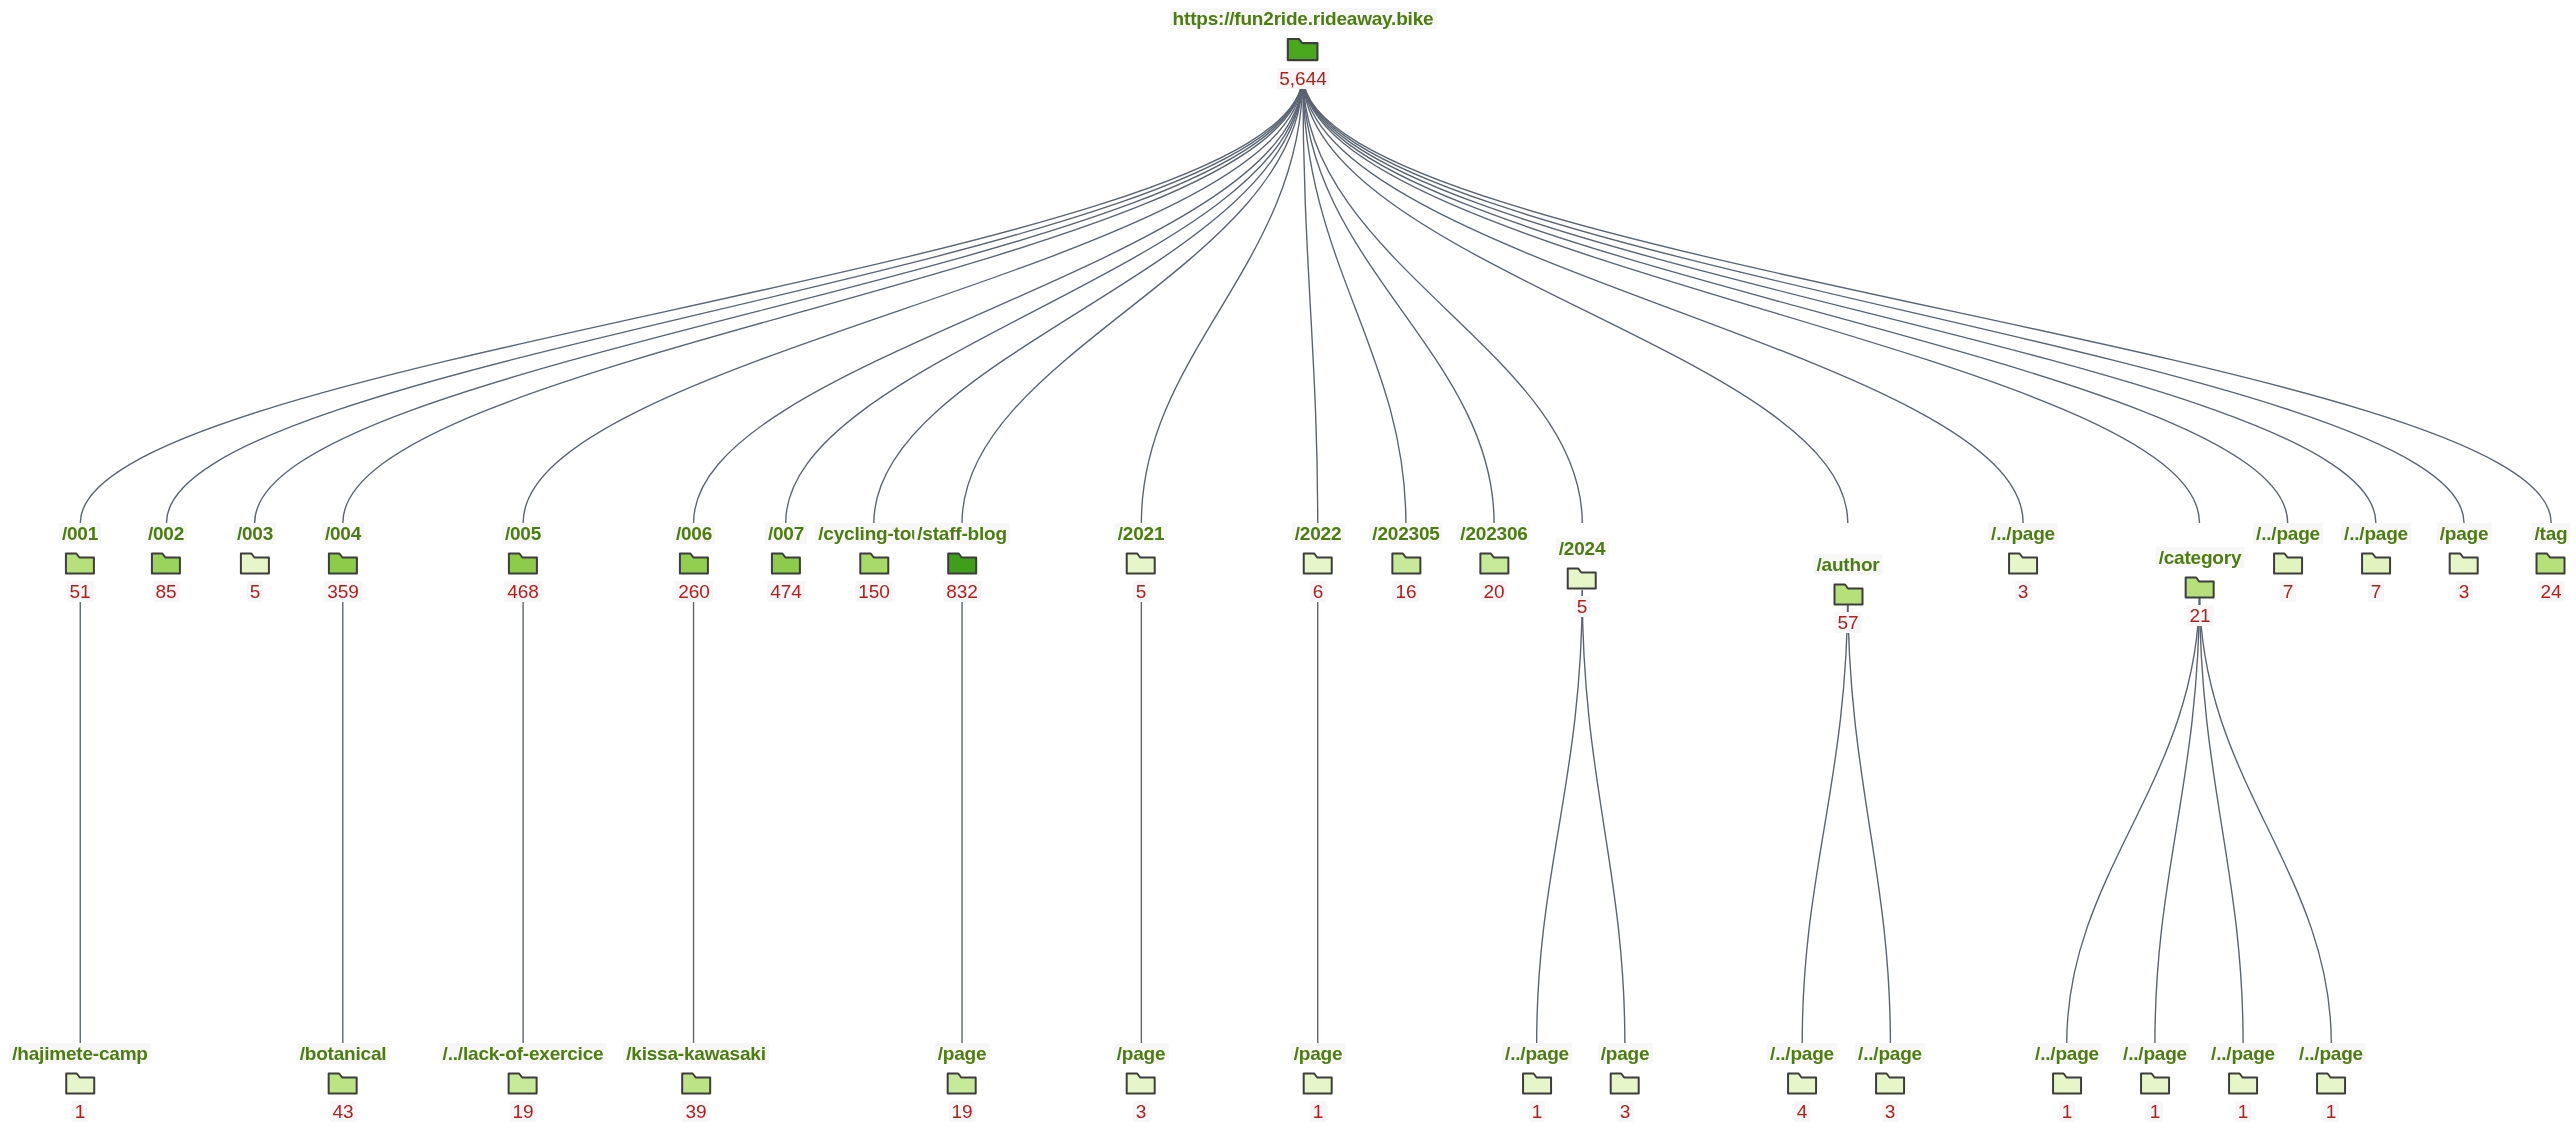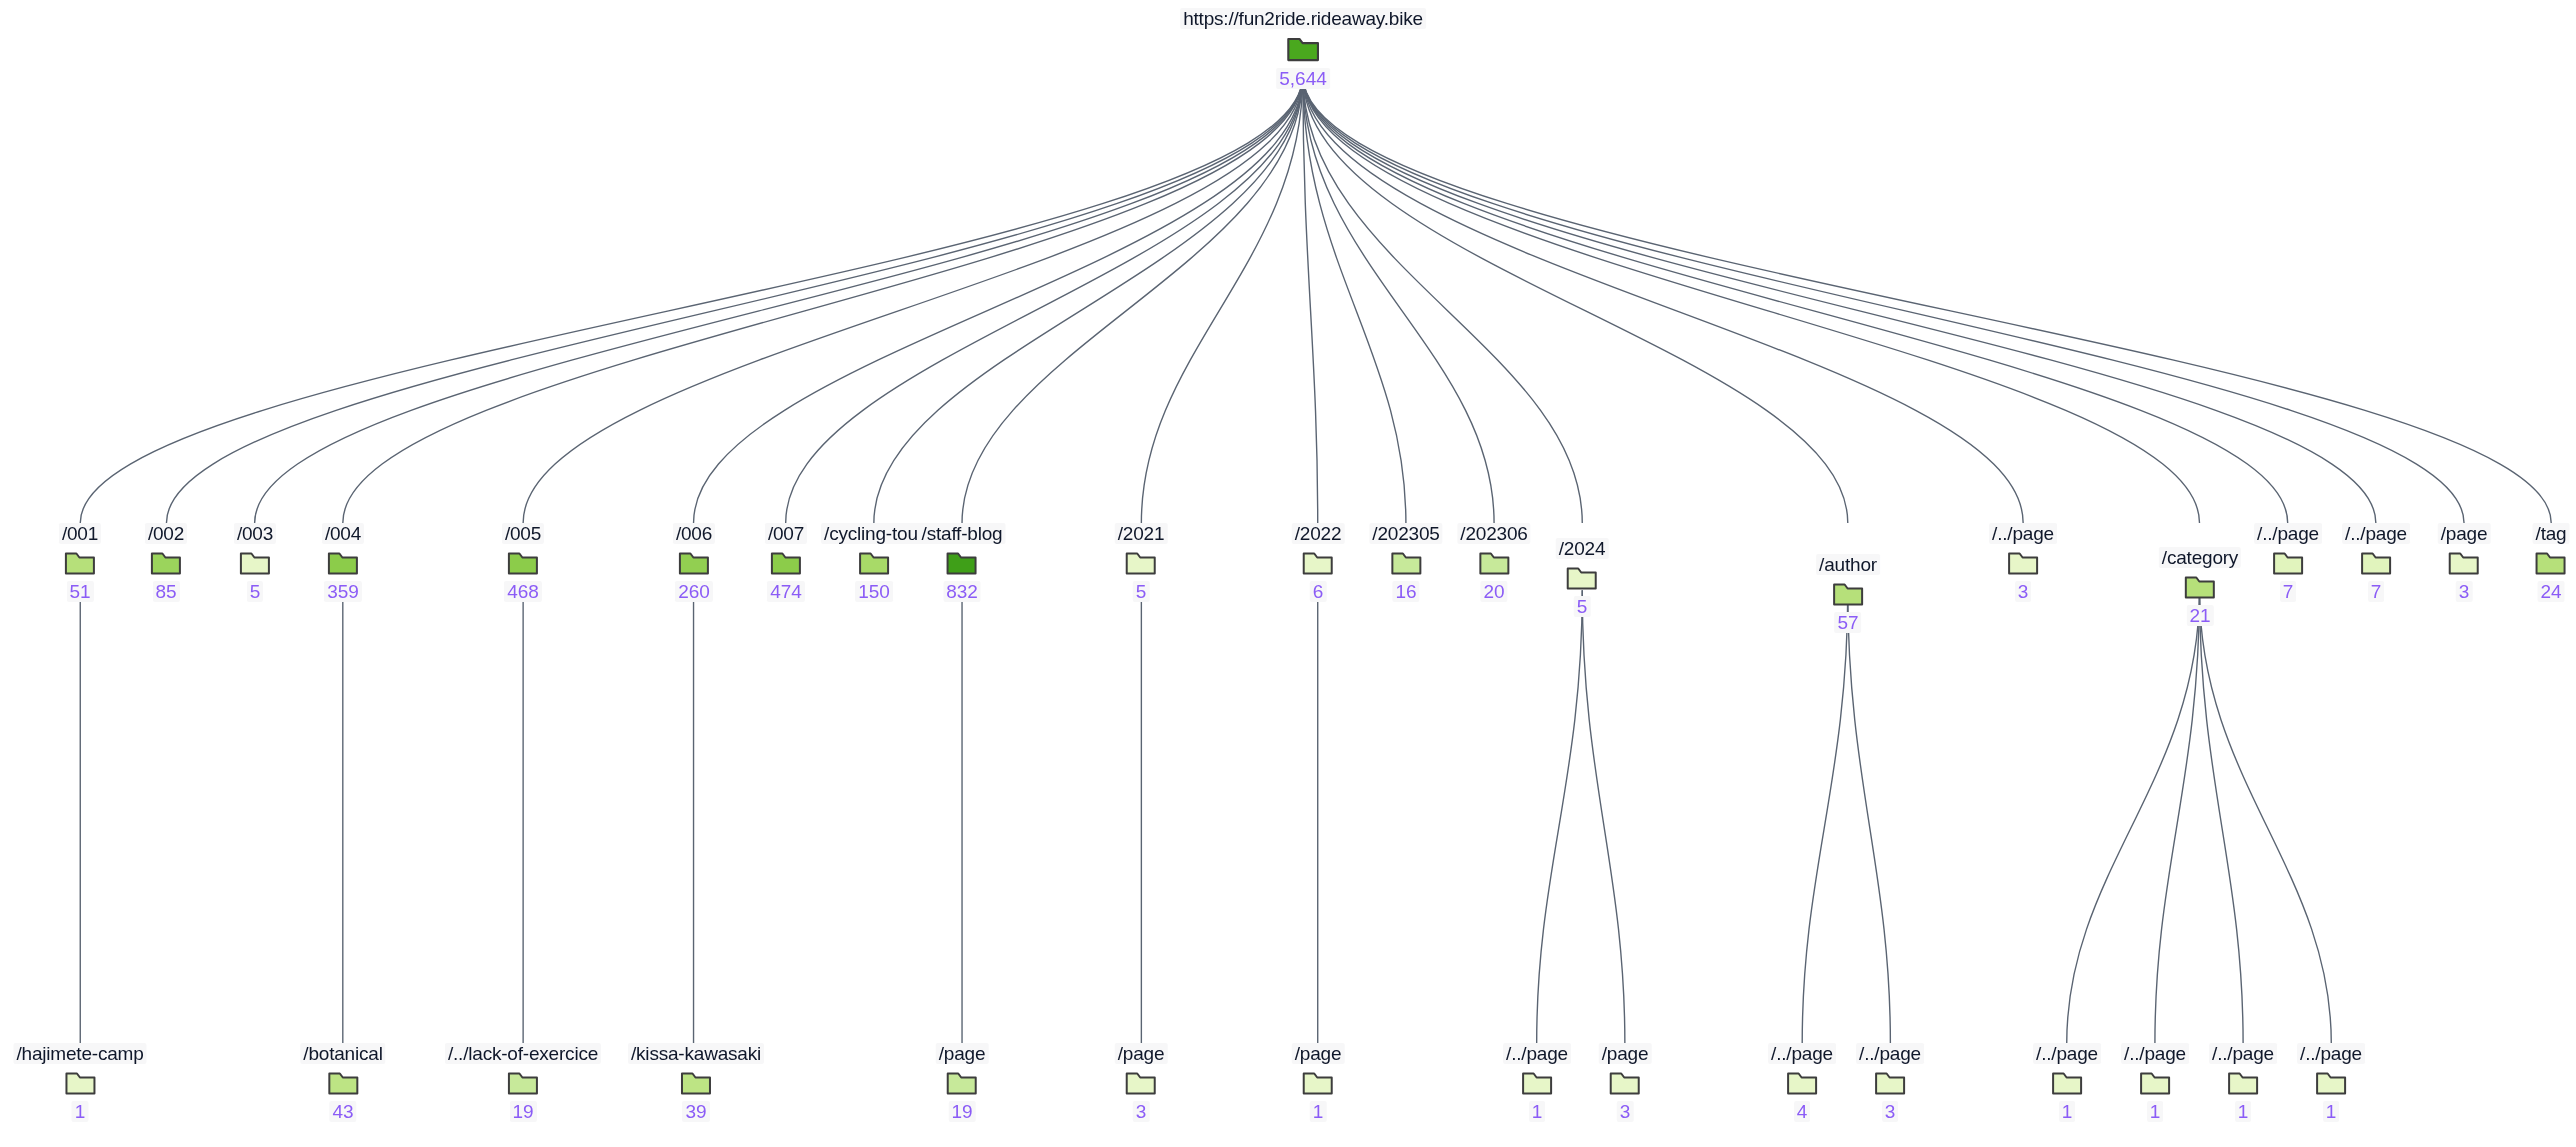--- a/index.html
+++ b/index.html
@@ -28,36 +28,37 @@
   .node {
     position: absolute;
     transform: translateX(-50%);
     text-align: center;
     white-space: nowrap;
     line-height: 1;
   }
   .node-label {
     display: inline-block;
     font-size: 19px;
-    color: #0f172a;
+    color: #4d7c0f;
     background: #f7f7f8;
     padding: 1px 3px;
     border-radius: 2px;
     letter-spacing: -0.2px;
+    font-weight: bold;
   }
   .node-icon {
     display: block;
     margin: 5px auto 0 auto;
     width: 34px;
     height: 28px;
   }
   .node-count {
     display: inline-block;
     font-size: 19px;
-    color: #8b5cf6;
+    color: #b91c1c;
     background: #f7f7f8;
     padding: 1px 3px;
     margin-top: 4px;
     border-radius: 2px;
   }
   .node.root .node-label {
     font-size: 19px;
   }
   .node.root .node-icon {
     width: 36px;

